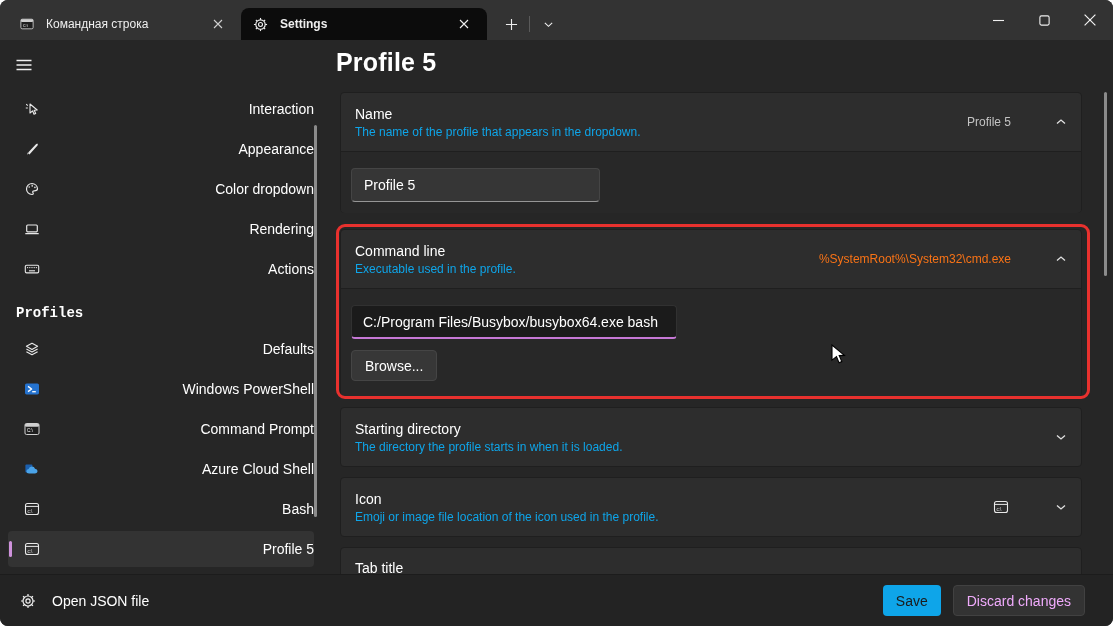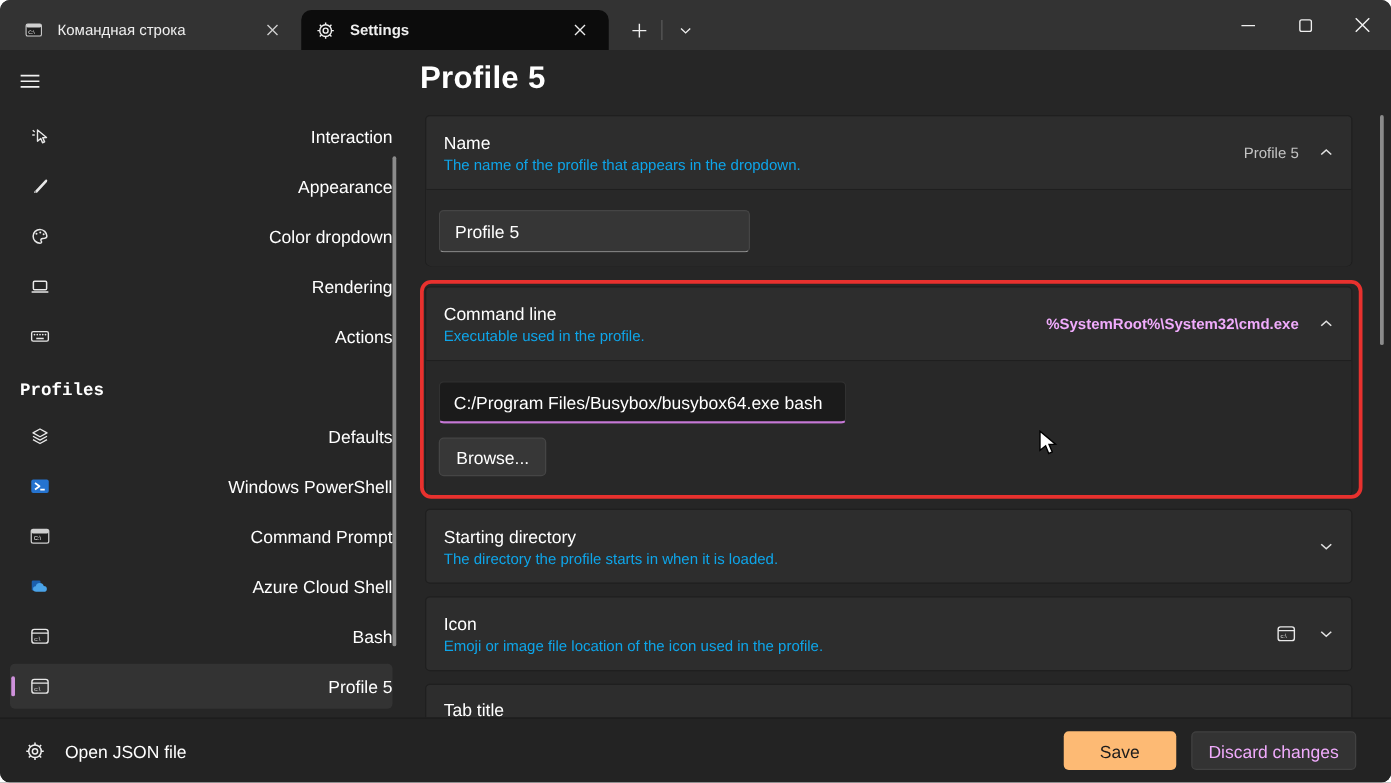--- a/index.html
+++ b/index.html
@@ -27,21 +27,21 @@
   .nav-item .ico{width:16px;height:16px;margin-right:16px;flex:none;display:flex;}
   .nav-item.selected{background:#333333;}
   .sel-pill{position:absolute;left:1px;top:10px;width:3px;height:16px;border-radius:2px;background:#cf92dc;}
   .nav-header{height:28px;margin-top:12px;margin-bottom:4px;display:flex;align-items:center;padding-left:16px;font-size:14px;font-weight:700;color:#ffffff;font-family:Liberation Mono, monospace;}
   .side-scrollbar{position:absolute;left:314px;top:85px;width:3px;height:392px;background:#8b8b8b;border-radius:2px;}
 
   
   .main{position:absolute;left:336px;top:40px;right:0;bottom:52px;overflow:hidden;}
   .page-title{position:absolute;left:0;top:8px;font-size:25px;font-weight:700;letter-spacing:.2px;}
   .card{position:absolute;left:4px;width:742px;background:#2d2d2d;border:1px solid #1f1f1f;border-radius:4px;}
-  .card-header{height:58px;display:flex;align-items:center;padding:0 14px;}
+  .card-header{height:58px;display:flex;align-items:center;padding:0 14px;gap:28px;}
   .hdr-text{flex:1;min-width:0;}
   .hdr-title{font-size:14px;color:#ffffff;}
   .hdr-sub{font-size:12px;color:#0ea5e9;margin-top:3px;}
   .hdr-value{font-size:12px;color:#c3c3c3;margin-right:16px;white-space:nowrap;}
   .chev{display:flex;flex:none;}
   .card-body{position:relative;background:#282828;border-top:1px solid #1f1f1f;border-radius:0 0 4px 4px;}
   #card-name{top:52px;height:121px;}
   #card-name .card-body{height:62px;}
   .name-input{position:absolute;left:10px;top:16px;width:249px;height:34px;background:#363636;border:1px solid #454545;border-bottom:1px solid #969696;border-radius:4px;color:#fff;font-size:14px;padding:0 12px;outline:none;}
   #card-cmd{top:189px;height:168px;}
@@ -53,21 +53,21 @@
   #card-tt{top:507px;height:64px;}
   #card-tt .card-header{height:56px;align-items:flex-start;padding-top:12px;}
   .mini-ico{display:flex;margin-right:18px;flex:none;}
   .red-highlight{position:absolute;left:0;top:184px;width:754px;height:175px;border:3.5px solid #e8312e;border-radius:9px;pointer-events:none;z-index:5;}
   .content-scrollbar{position:absolute;left:768px;top:52px;width:3px;height:184px;background:#8b8b8b;border-radius:2px;}
 
   
   .footer{position:absolute;left:0;bottom:0;width:100%;height:52px;background:#232323;border-top:1px solid #1c1c1c;display:flex;align-items:center;padding:0 28px 0 20px;}
   .open-json{display:flex;gap:16px;font-size:14px;color:#fff;}
   .footer-right{margin-left:auto;display:flex;gap:12px;}
-  .btn-save{height:31px;padding:0 29px;background:#fdba74;border:none;border-radius:4px;color:#1b1b1b;font-size:14px;}
+  .btn-save{height:31px;padding:0 13px;background:#0ea5e9;border:none;border-radius:4px;color:#1b1b1b;font-size:14px;}
   .btn-discard{height:31px;padding:0 13px;background:#333333;border:1px solid #414141;border-radius:4px;color:#f0abfc;font-size:14px;}
 
   .cursor{position:absolute;left:831px;top:344px;z-index:9;pointer-events:none;}
   svg{display:block;}
 </style>
 </head>
 <body>
 
 <div class="window">
 
@@ -292,21 +292,21 @@
         <input class="name-input" type="text" value="Profile 5" style="">
       </div>
     </div>
 
     <div class="card" id="card-cmd">
       <div class="card-header">
         <div class="hdr-text">
           <div class="hdr-title">Command line</div>
           <div class="hdr-sub">Executable used in the profile.</div>
         </div>
-        <div class="hdr-value" style="color:#f0abfc;font-weight:bold;">%SystemRoot%\System32\cmd.exe</div>
+        <div class="hdr-value" style="color:#f97316;">%SystemRoot%\System32\cmd.exe</div>
         <span class="chev">
           <svg width="12" height="12" viewBox="0 0 12 12">
               <path d="M2 7.6 L6 4 L10 7.6" stroke="#e0e0e0" stroke-width="1.3" fill="none"></path>
             </svg>
         </span>
       </div>
       <div class="card-body">
         <input class="cmd-input" type="text" value="C:/Program Files/Busybox/busybox64.exe bash" style="">
         <button class="browse-btn">Browse...</button>
       </div>

